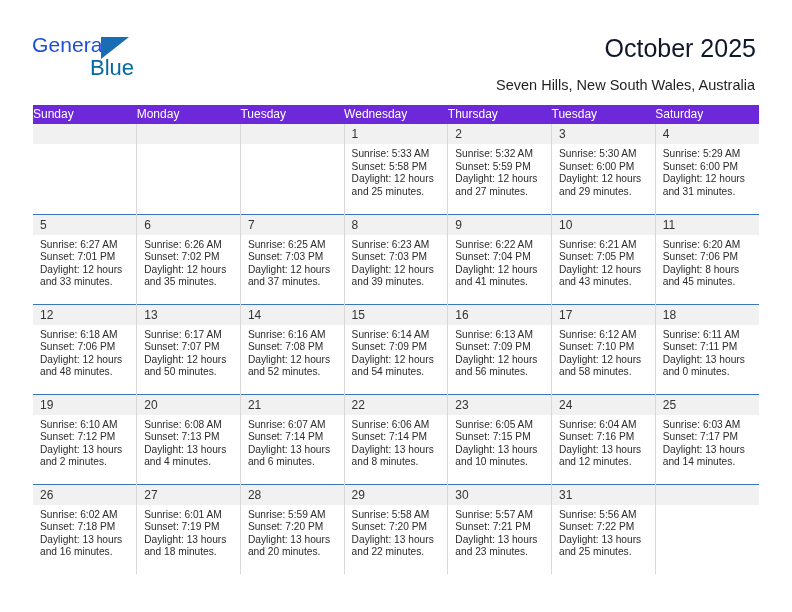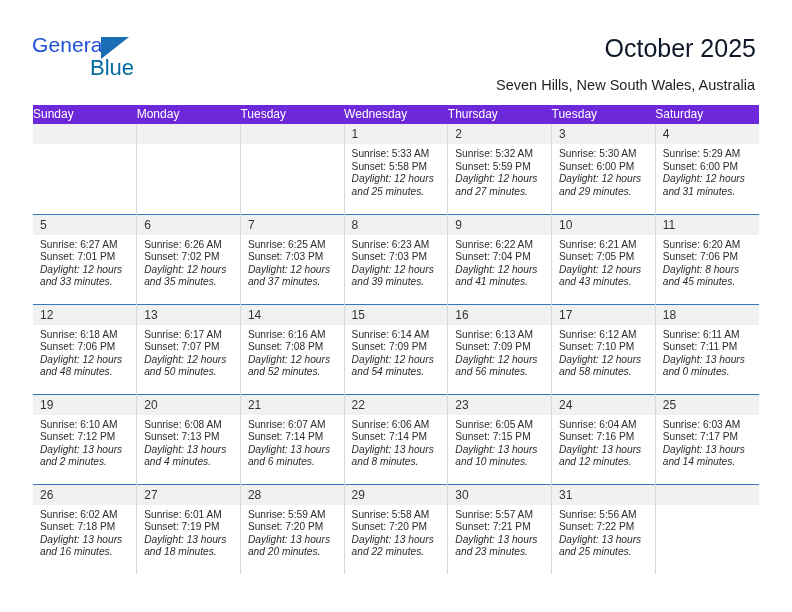--- a/index.html
+++ b/index.html
@@ -140,21 +140,21 @@
     padding-left: 7px;
     display: block;
   }
   .info {
     padding: 4px 5px 0 7px;
     font-size: 10.2px;
     line-height: 12.6px;
     color: #2b2b2b;
   }
   .info div { white-space: nowrap; }
-  .info .daylight-wrap { white-space: normal; font-style: italic; }
+  .info .daylight-wrap { white-space: normal; }
   .empty .daystrip { background: #f1f1f1; }
 </style>
 </head>
 <body>
 
 <div id="page">
 
   <div class="header">
     <div class="logo">
       <span class="logo-general">General</span>

